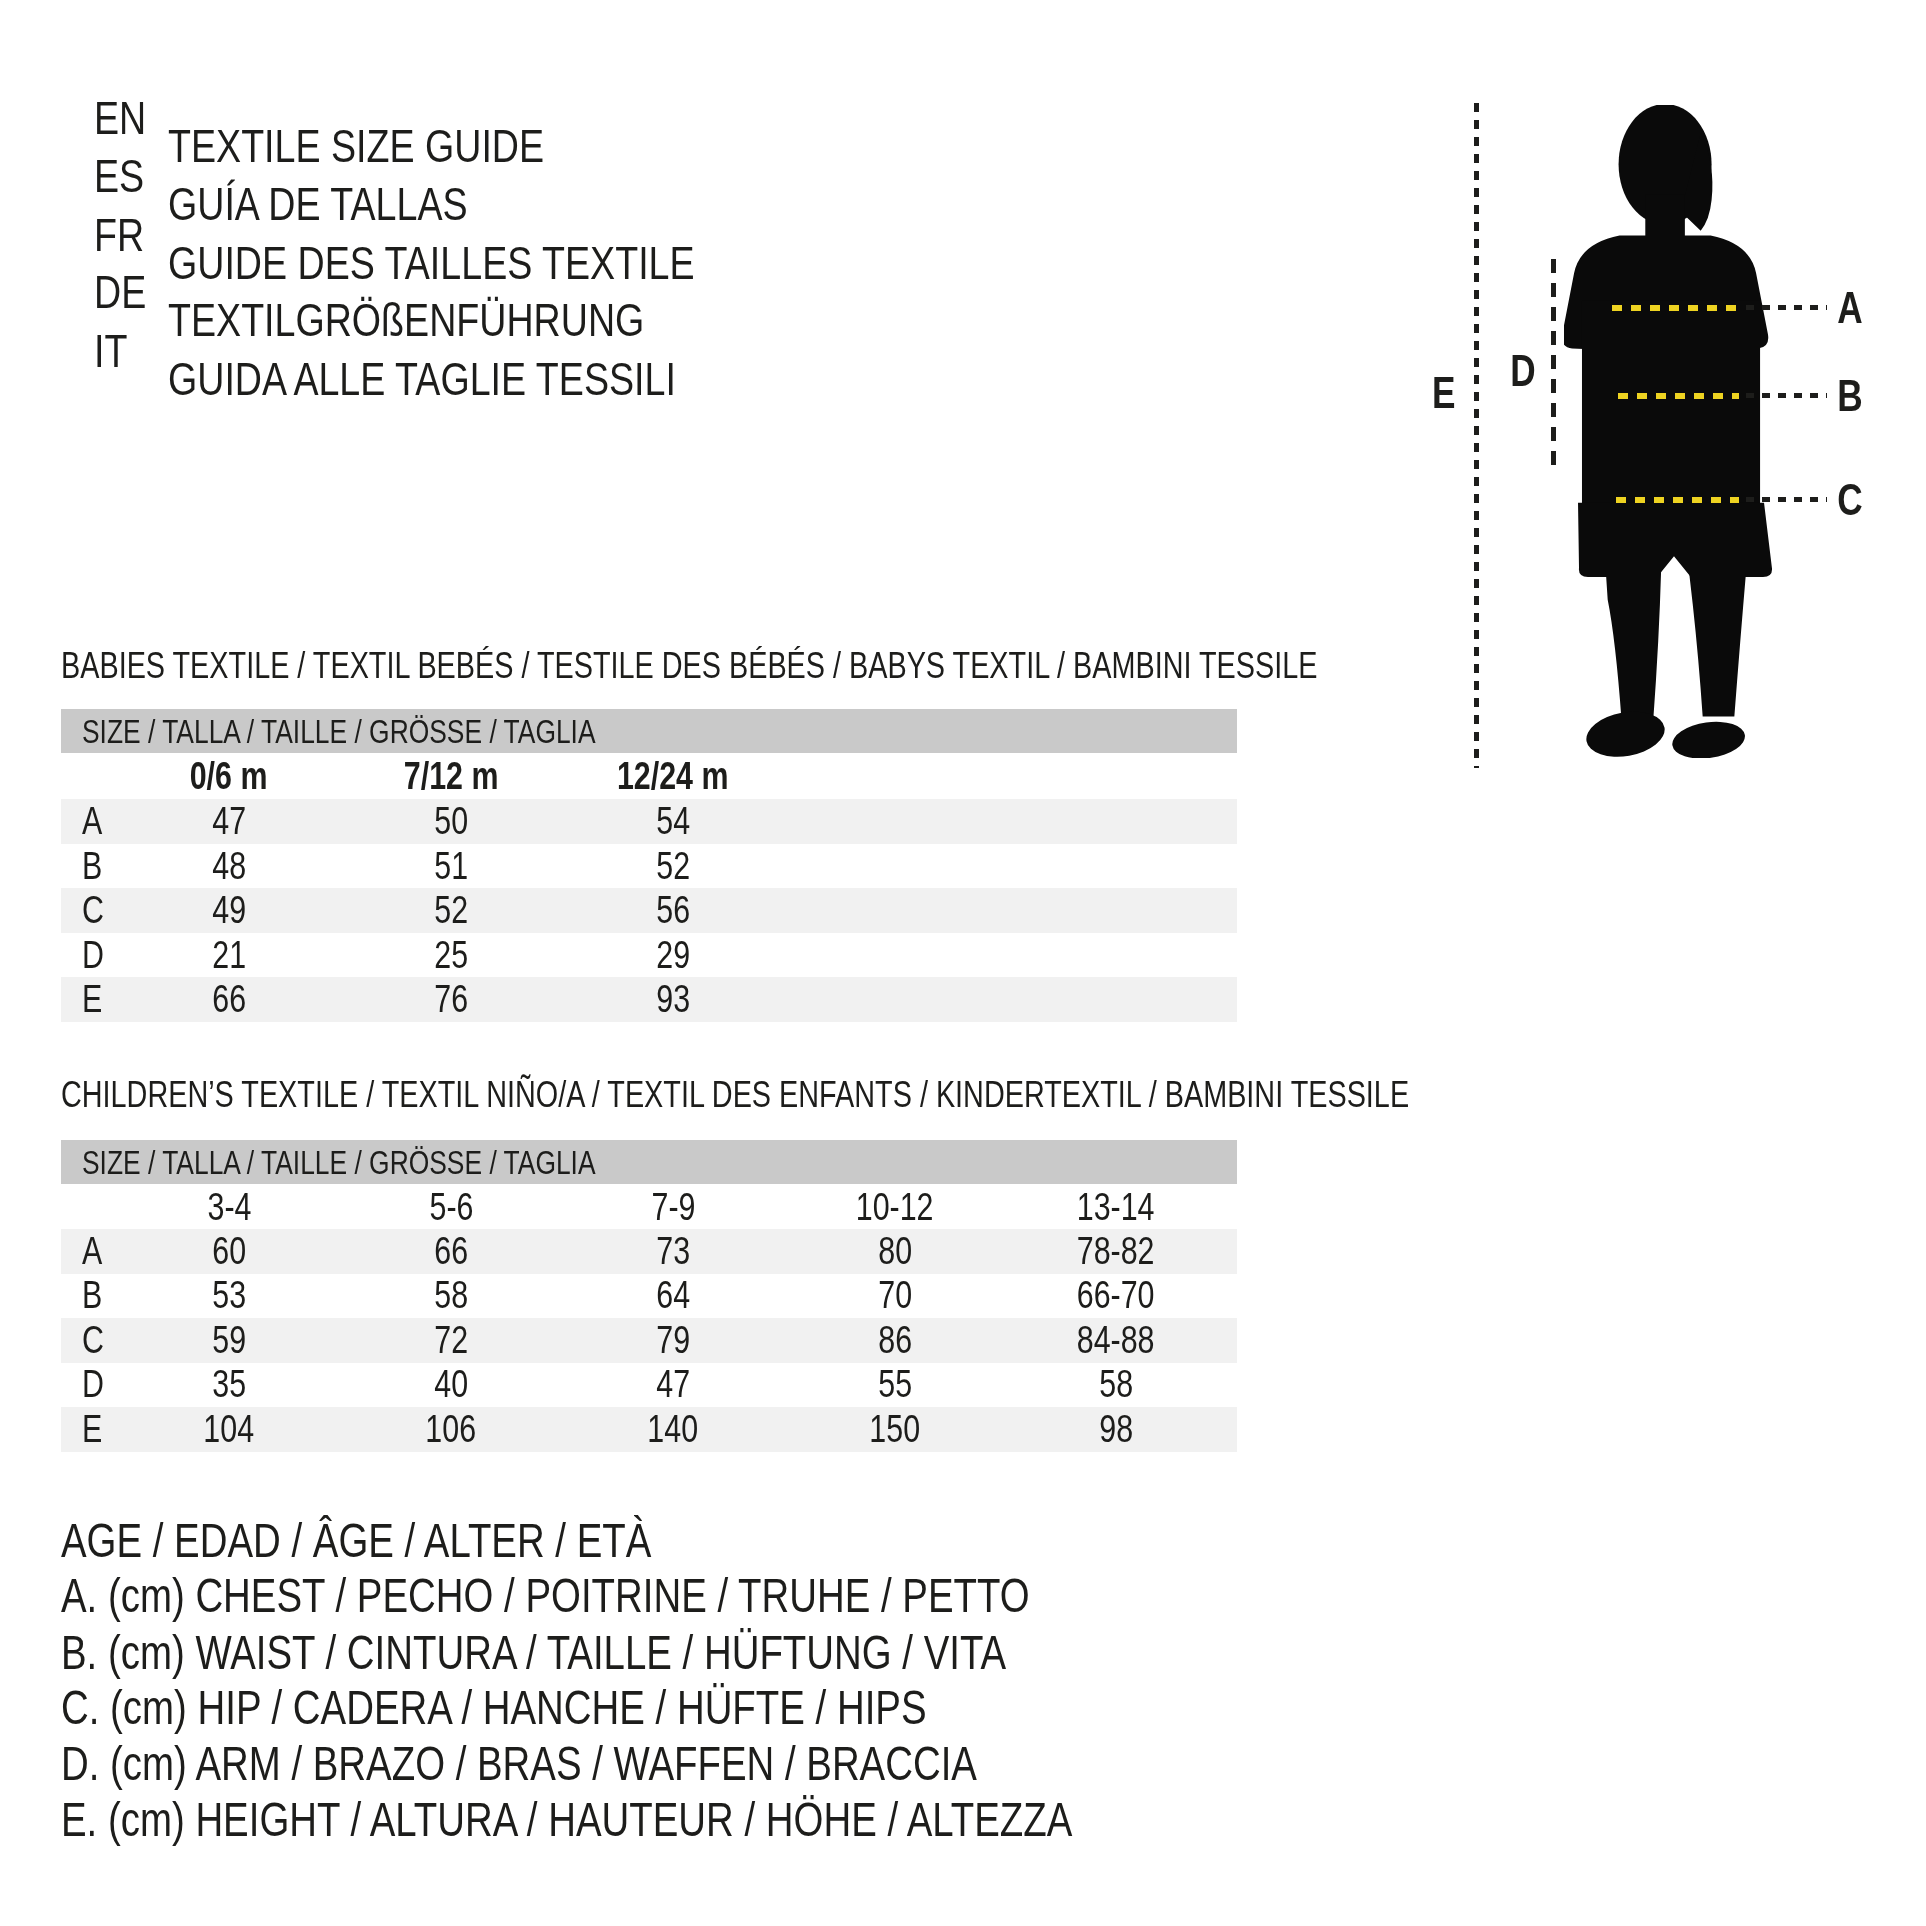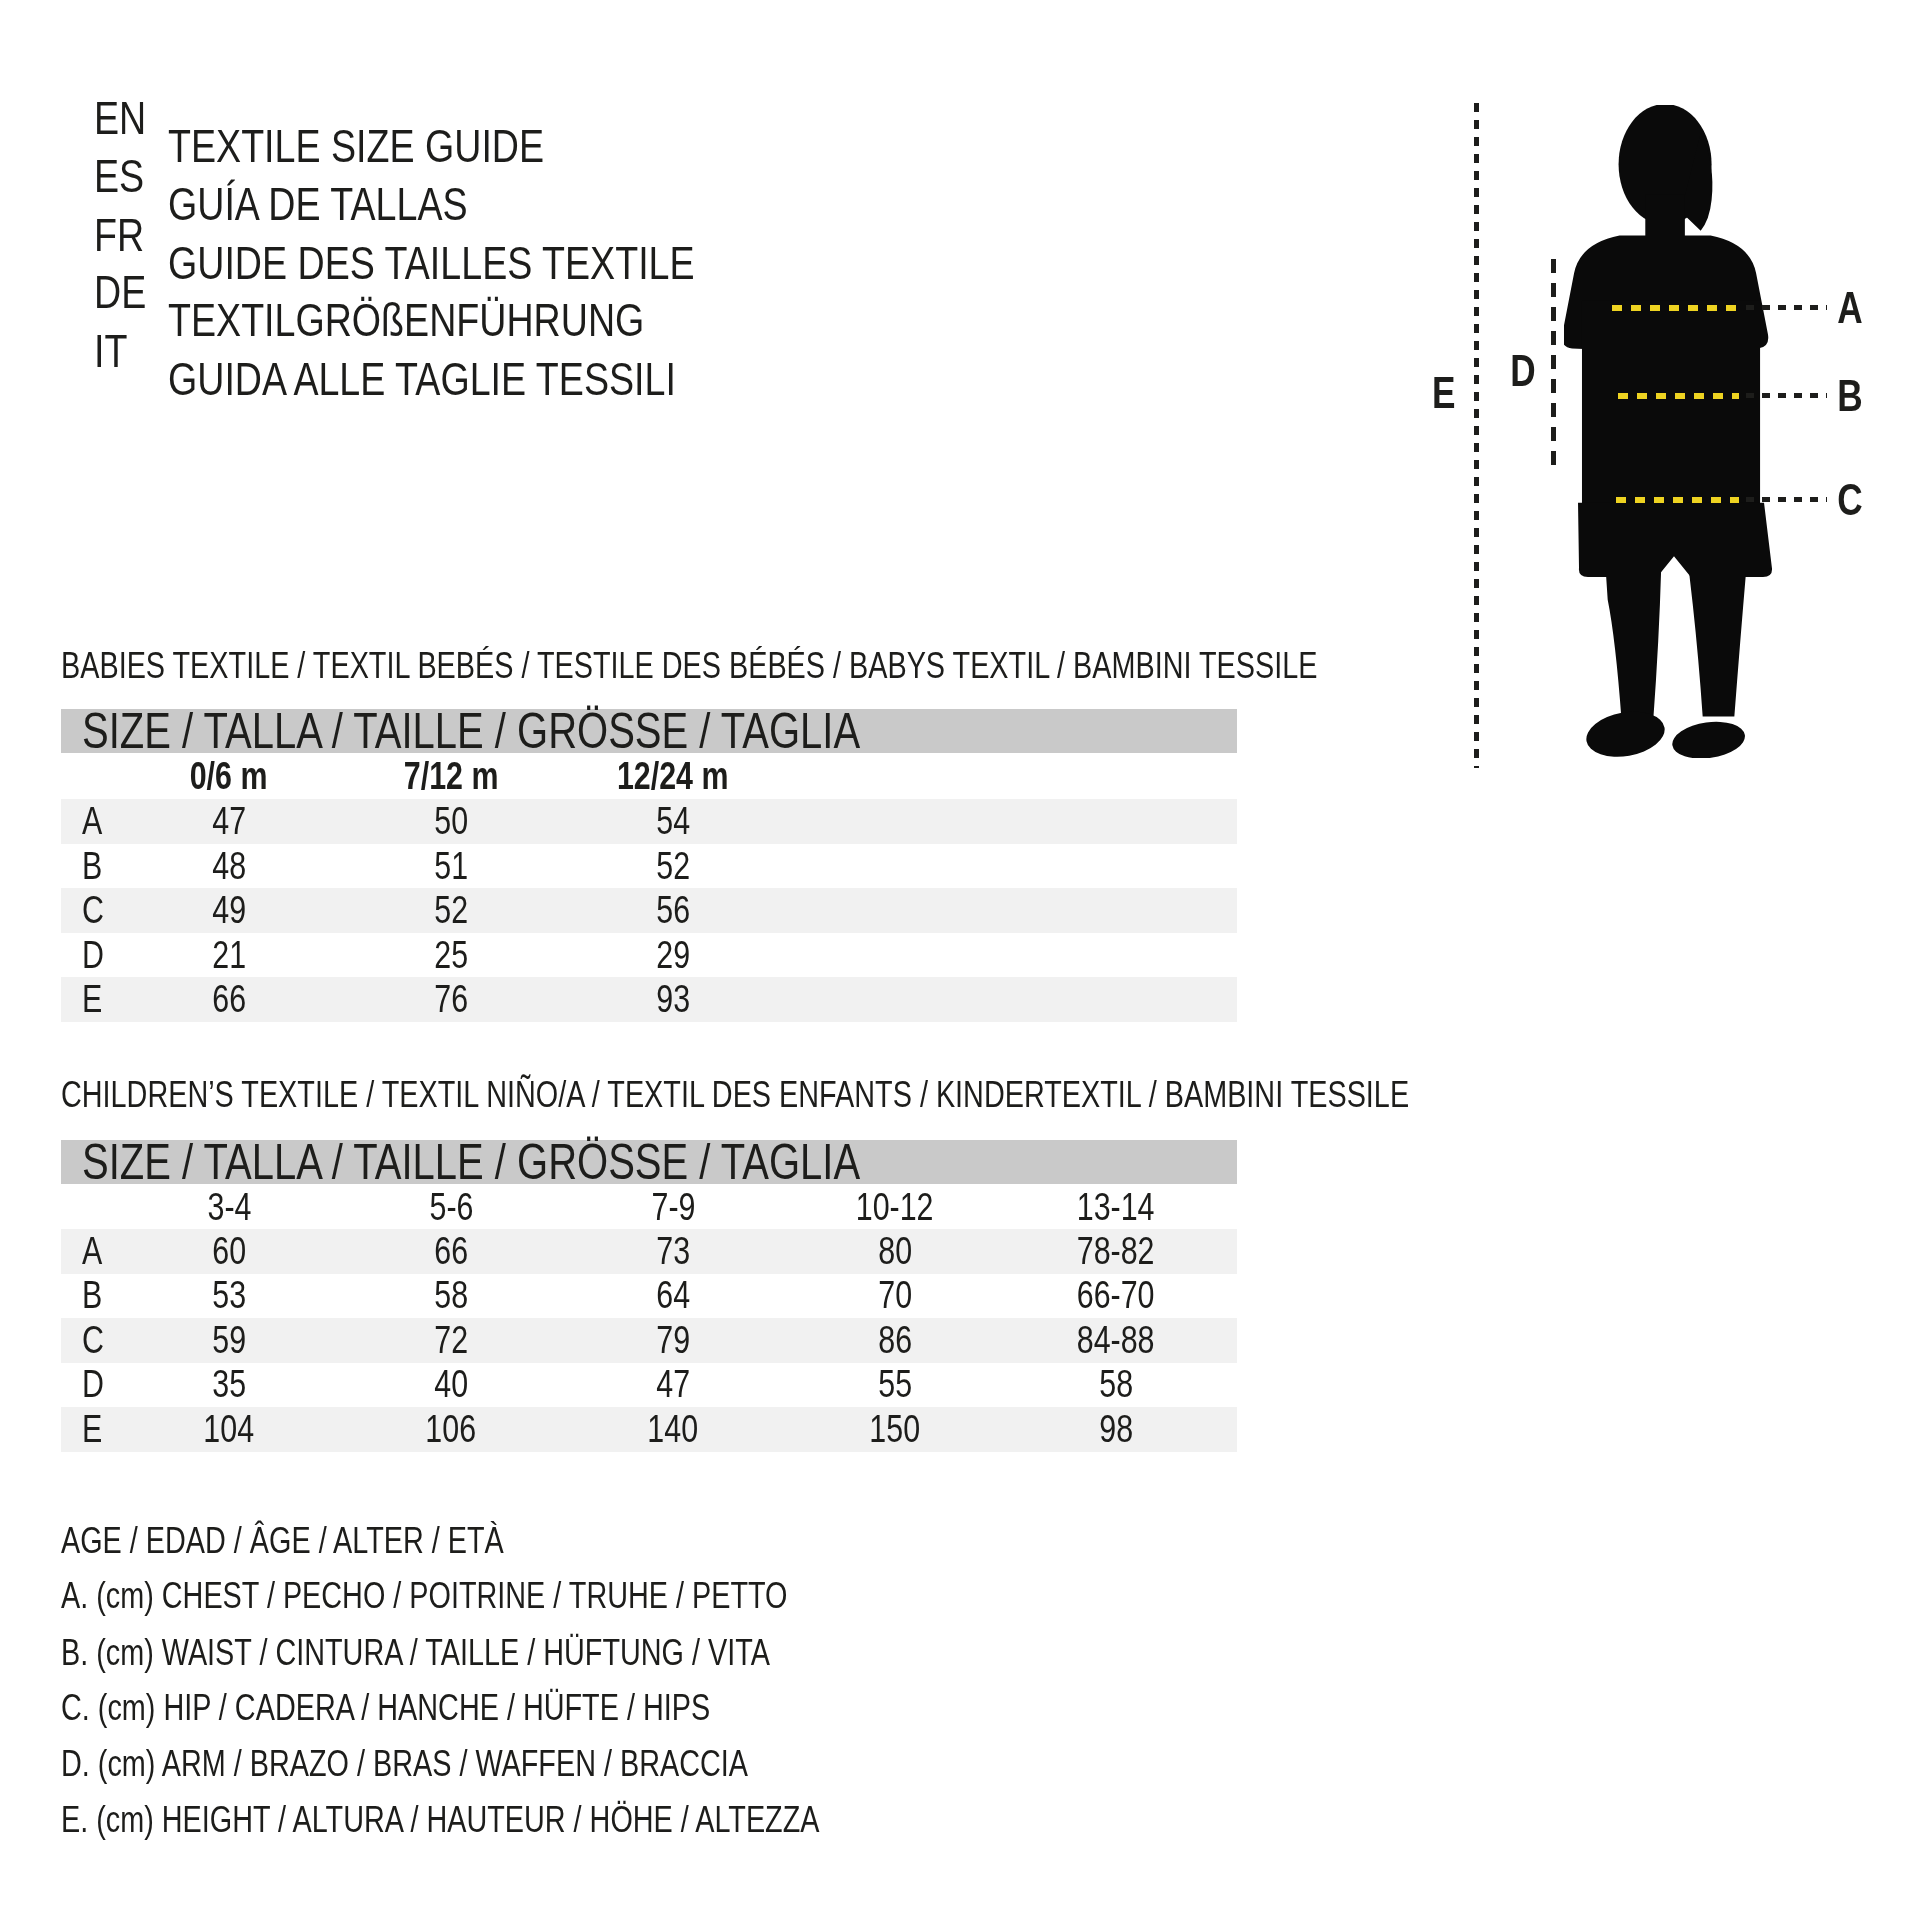--- a/index.html
+++ b/index.html
@@ -14,30 +14,30 @@
   .cond{display:inline-block;transform:scaleX(0.8);transform-origin:0 50%;white-space:nowrap;}
   .cond-c{display:inline-block;transform:scaleX(0.8);transform-origin:50% 50%;white-space:nowrap;}
   
   .lang-row{position:absolute;left:0;height:51px;line-height:51px;font-size:47px;}
   .lang-code{position:absolute;left:77px;margin-left:17px;}
   .lang-title{position:absolute;left:168px;margin-top:28px;}
   
   .sec-heading{position:absolute;left:61px;font-size:36px;height:48px;line-height:48px;}
   
   .size-bar{position:absolute;left:61px;width:1176px;height:44px;background:var(--bar,#c9c9c9);
-            font-size:50px;line-height:45px;padding-left:21px;box-sizing:border-box;}
+            font-size:33px;line-height:45px;padding-left:21px;box-sizing:border-box;}
   
   .tcell{position:absolute;top:0;width:222px;text-align:center;font-size:38px;line-height:45px;}
   .c0{left:57px;} .c1{left:279px;} .c2{left:501px;} .c3{left:723px;} .c4{left:944px;}
   .colhead-row{position:absolute;left:61px;width:1176px;height:44px;}
   .trow{position:absolute;left:61px;width:1176px;height:45px;}
   .trow.stripe{background:var(--stripe,#f1f1f1);}
   .rlabel{position:absolute;left:21px;top:0;font-size:38px;line-height:45px;}
   
-  .legend-line{position:absolute;left:61px;font-size:36px;height:50px;line-height:50px;}
+  .legend-line{position:absolute;left:61px;font-size:48px;height:50px;line-height:50px;}
   
   .vdots{position:absolute;width:5px;
          background:repeating-linear-gradient(to bottom,var(--ink,#1d1d1b) 0 9px,transparent 9px 17px);}
   .vdash{position:absolute;width:5px;
          background:repeating-linear-gradient(to bottom,var(--ink,#1d1d1b) 0 14px,transparent 14px 24px);}
   .hyellow{position:absolute;height:6px;z-index:3;
          background:repeating-linear-gradient(to right,var(--yellow,#eed321) 0 10px,transparent 10px 19px);}
   .hblack{position:absolute;height:5px;z-index:3;
          background:repeating-linear-gradient(to right,var(--ink,#1d1d1b) 0 8px,transparent 8px 16px);}
   .fig-label{position:absolute;width:40px;text-align:center;font-size:44px;line-height:50px;font-weight:bold;}

